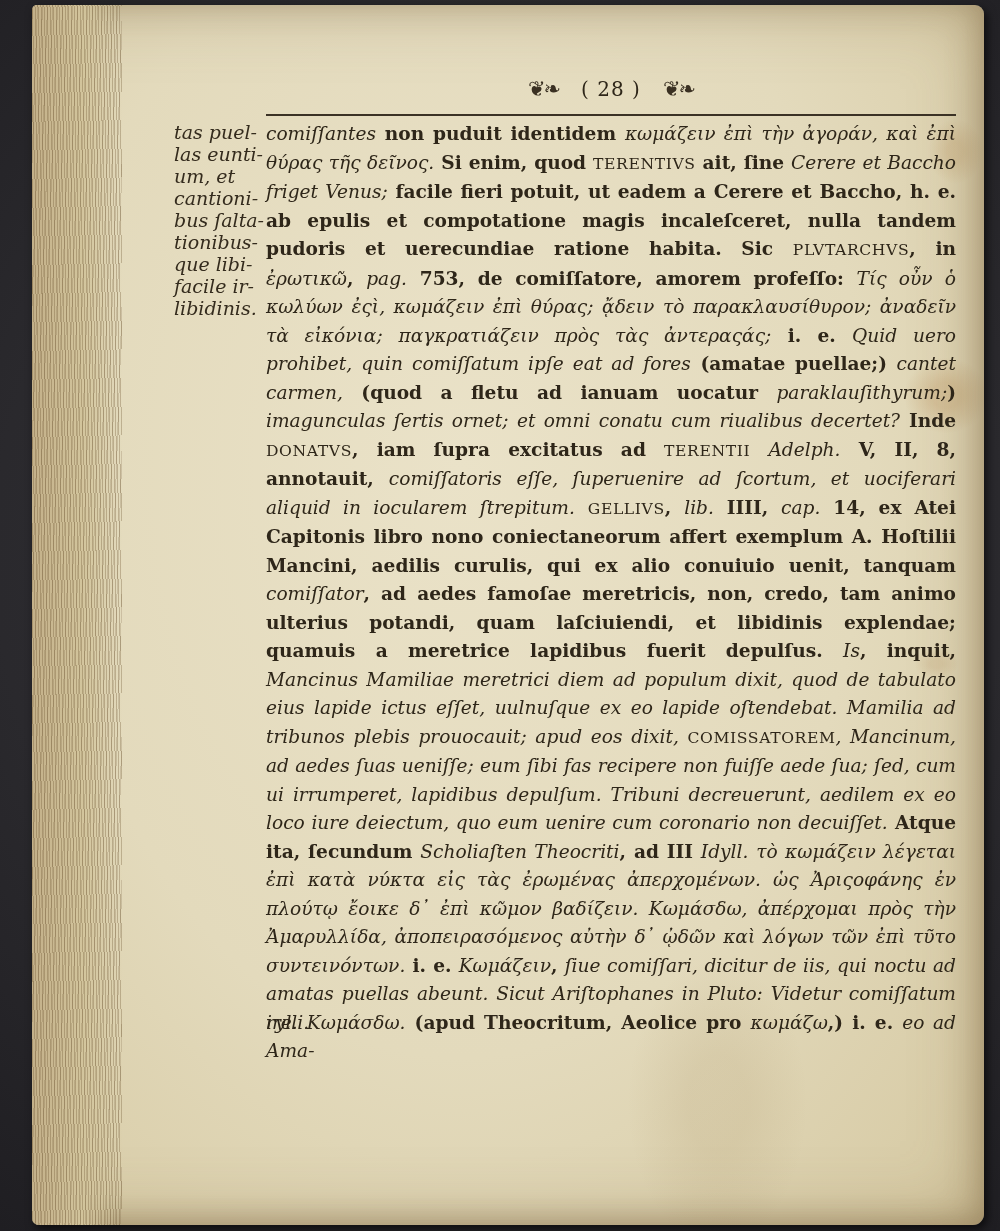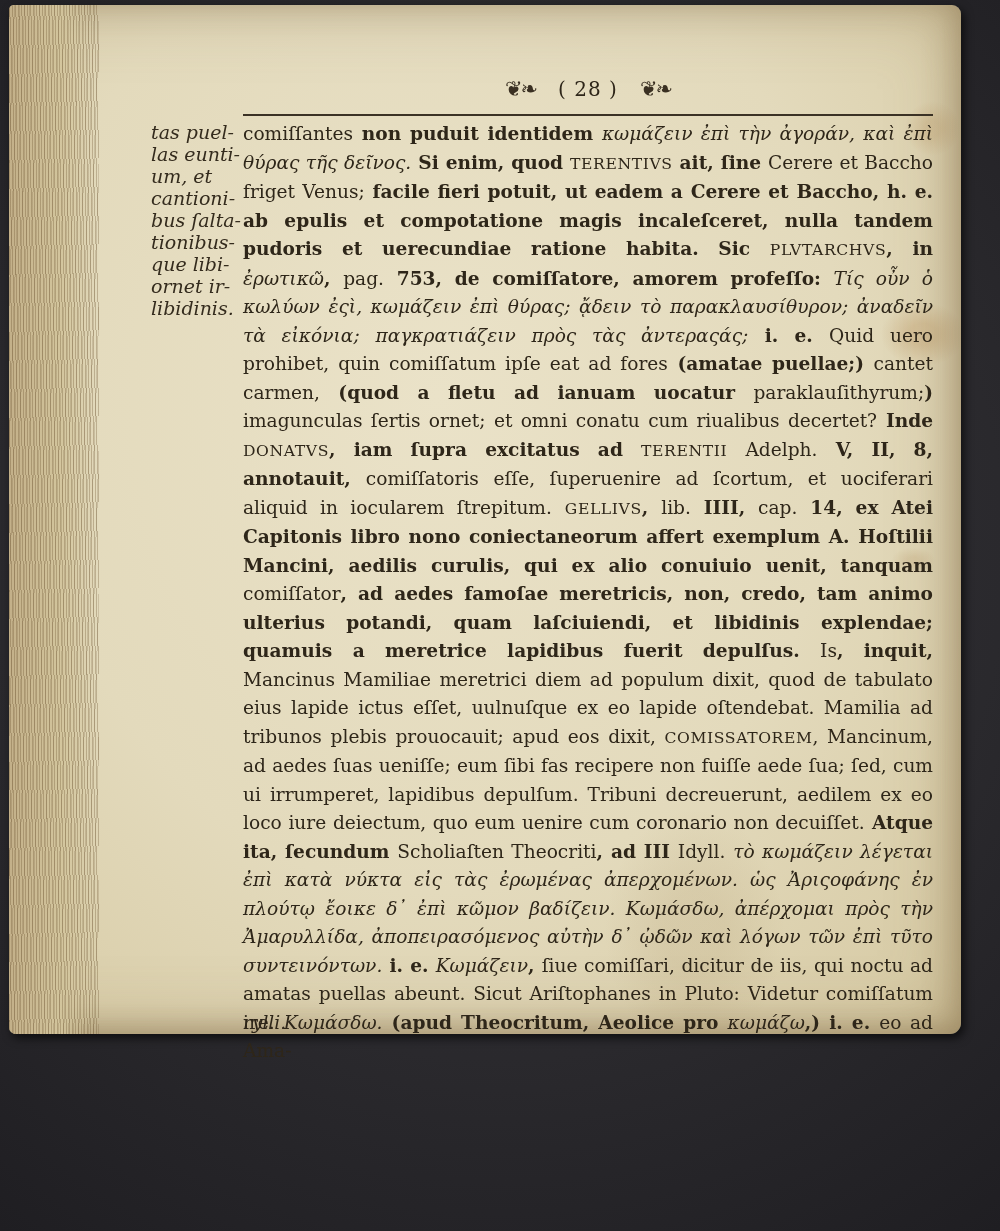--- a/index.html
+++ b/index.html
@@ -2,21 +2,21 @@
 <html><head>
 <meta charset="utf-8">
 <style>
   html,body{margin:0;padding:0;}
   body{
     width:1000px;height:1231px;position:relative;overflow:hidden;
     background:radial-gradient(circle at 50% 45%, #34333a 0%, #2a292d 60%, #1f1e22 100%);
     font-family:"DejaVu Serif", serif;
   }
   .paper{
-    position:absolute;left:9px;top:5px;width:952px;height:1029px;
+    position:absolute;left:32px;top:5px;width:952px;height:1220px;
     background:
       radial-gradient(ellipse at 96% 32%, rgba(164,108,44,.22) 0 14px, rgba(164,108,44,0) 42px),
       radial-gradient(ellipse at 97% 12%, rgba(164,108,44,.16) 0 8px, rgba(164,108,44,0) 28px),
       radial-gradient(ellipse at 95% 54%, rgba(150,100,40,.14) 0 6px, rgba(150,100,40,0) 22px),
       radial-gradient(ellipse at 72% 90%, rgba(140,110,60,.10) 0 30px, rgba(140,110,60,0) 90px),
       radial-gradient(ellipse at 45% 38%, #eae2c8 0%, #e3dabc 55%, #d5c8a1 100%);
     border-radius:5px 9px 11px 7px;
     box-shadow:
       inset 0 0 70px rgba(120,95,55,.35),
       inset -10px 0 30px rgba(110,85,50,.22),
@@ -46,21 +46,21 @@
     position:absolute;top:116px;left:142px;width:90px;
     font-style:italic;font-size:19px;line-height:22px;color:#342b1d;
   }
   .main-text{
     position:absolute;top:115px;left:234px;width:690px;
     font-size:18.6px;line-height:28.5px;color:#2e2619;
     text-align:justify;text-justify:inter-word;
   }
   .seg{white-space:normal;}
   .seg.r{font-style:normal;font-weight:bold;}
-  .seg.i{}
+  .seg.i{font-style:italic;}
   .seg.g{font-style:italic;}
   .seg.sc{font-style:normal;font-size:0.84em;letter-spacing:0.6px;}
   .last-line{text-align:left;font-style:italic;}
 </style>
 </head>
 <body>
 
 <div class="paper">
 
   <div class="fore-edge"></div>
@@ -72,21 +72,21 @@
   <div class="rule"></div>
 
   <div class="margin-notes">
       <div class="margin-line">tas puel-</div>
       <div class="margin-line">las eunti-</div>
       <div class="margin-line">um, et</div>
       <div class="margin-line">cantioni-</div>
       <div class="margin-line">bus ſalta-</div>
       <div class="margin-line">tionibus-</div>
       <div class="margin-line">que libi-</div>
-      <div class="margin-line">ornet ir-</div>
+      <div class="margin-line">facile ir-</div>
       <div class="margin-line">libidinis.</div>
     </div>
 
   <div class="main-text"><span class="seg i">comiſſantes</span><span class="seg r"> non puduit identidem </span><span class="seg g">κωμάζειν ἐπὶ τὴν ἀγοράν, καὶ ἐπὶ θύρας τῆς δεῖνος.</span><span class="seg r"> Si enim, quod </span><span class="seg sc">TERENTIVS</span><span class="seg r"> ait, ſine </span><span class="seg i">Cerere et Baccho friget Venus;</span><span class="seg r"> facile fieri potuit, ut eadem a Cerere et Baccho, h. e. ab epulis et compotatione magis incaleſceret, nulla tandem pudoris et uerecundiae ratione habita. Sic </span><span class="seg sc">PLVTARCHVS</span><span class="seg r">, in </span><span class="seg g">ἐρωτικῶ</span><span class="seg r">, </span><span class="seg i">pag.</span><span class="seg r"> 753, de comiſſatore, amorem profeſſo: </span><span class="seg g">Τίς οὖν ὁ κωλύων ἐςὶ, κωμάζειν ἐπὶ θύρας; ᾄδειν τὸ παρακλαυσίθυρον; ἀναδεῖν τὰ εἰκόνια; παγκρατιάζειν πρὸς τὰς ἀντεραςάς;</span><span class="seg r"> i. e. </span><span class="seg i">Quid uero prohibet, quin comiſſatum ipſe eat ad fores</span><span class="seg r"> (amatae puellae;) </span><span class="seg i">cantet carmen,</span><span class="seg r"> (quod a fletu ad ianuam uocatur </span><span class="seg i">paraklauſithyrum;</span><span class="seg r">) </span><span class="seg i">imagunculas ſertis ornet; et omni conatu cum riualibus decertet?</span><span class="seg r"> Inde </span><span class="seg sc">DONATVS</span><span class="seg r">, iam ſupra excitatus ad </span><span class="seg sc">TERENTII</span><span class="seg r"> </span><span class="seg i">Adelph.</span><span class="seg r"> V, II, 8, annotauit, </span><span class="seg i">comiſſatoris eſſe, ſuperuenire ad ſcortum, et uociferari aliquid in iocularem ſtrepitum.</span><span class="seg r"> </span><span class="seg sc">GELLIVS</span><span class="seg r">, </span><span class="seg i">lib.</span><span class="seg r"> IIII, </span><span class="seg i">cap.</span><span class="seg r"> 14, ex Atei Capitonis libro nono coniectaneorum affert exemplum A. Hoſtilii Mancini, aedilis curulis, qui ex alio conuiuio uenit, tanquam </span><span class="seg i">comiſſator</span><span class="seg r">, ad aedes famoſae meretricis, non, credo, tam animo ulterius potandi, quam laſciuiendi, et libidinis explendae; quamuis a meretrice lapidibus fuerit depulſus. </span><span class="seg i">Is</span><span class="seg r">, inquit, </span><span class="seg i">Mancinus Mamiliae meretrici diem ad populum dixit, quod de tabulato eius lapide ictus eſſet, uulnuſque ex eo lapide oſtendebat. Mamilia ad tribunos plebis prouocauit; apud eos dixit, </span><span class="seg sc">COMISSATOREM</span><span class="seg i">, </span><span class="seg i">Mancinum, ad aedes ſuas ueniſſe; eum ſibi fas recipere non fuiſſe aede ſua; ſed, cum ui irrumperet, lapidibus depulſum. Tribuni decreuerunt, aedilem ex eo loco iure deiectum, quo eum uenire cum coronario non decuiſſet.</span><span class="seg r"> Atque ita, ſecundum </span><span class="seg i">Scholiaſten Theocriti</span><span class="seg r">, ad III </span><span class="seg i">Idyll.</span><span class="seg r"> </span><span class="seg g">τὸ κωμάζειν λέγεται ἐπὶ κατὰ νύκτα εἰς τὰς ἐρωμένας ἀπερχομένων. ὡς Ἀριςοφάνης ἐν πλούτῳ ἔοικε δ᾽ ἐπὶ κῶμον βαδίζειν. Κωμάσδω, ἀπέρχομαι πρὸς τὴν Ἀμαρυλλίδα, ἀποπειρασόμενος αὐτὴν δ᾽ ᾠδῶν καὶ λόγων τῶν ἐπὶ τῦτο συντεινόντων.</span><span class="seg r"> i. e. </span><span class="seg g">Κωμάζειν</span><span class="seg r">, </span><span class="seg i">ſiue comiſſari, dicitur de iis, qui noctu ad amatas puellas abeunt. Sicut Ariſtophanes in Pluto: Videtur comiſſatum ire.</span><span class="seg r"> </span><span class="seg g">Κωμάσδω.</span><span class="seg r"> (apud Theocritum, Aeolice pro </span><span class="seg g">κωμάζω</span><span class="seg r">,) i. e. </span><span class="seg i">eo ad Ama-</span></div>
 
   <div class="main-text last-line" style="top: 1003.5px;">rylli.</div>
 
 </div>
 
 </body></html>

